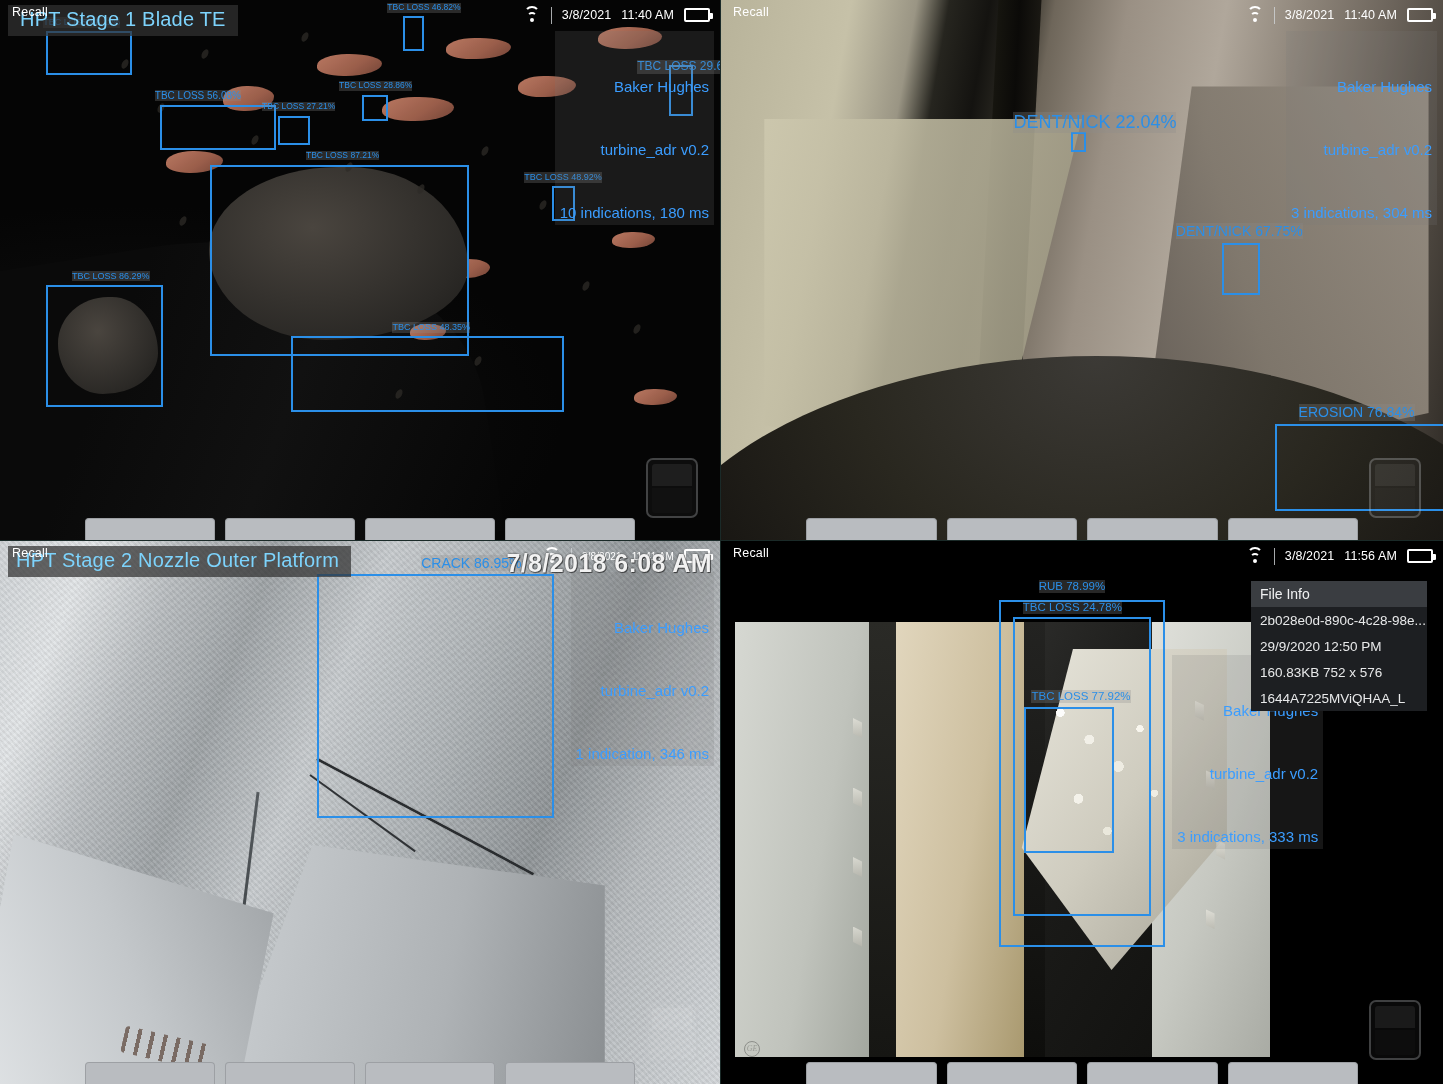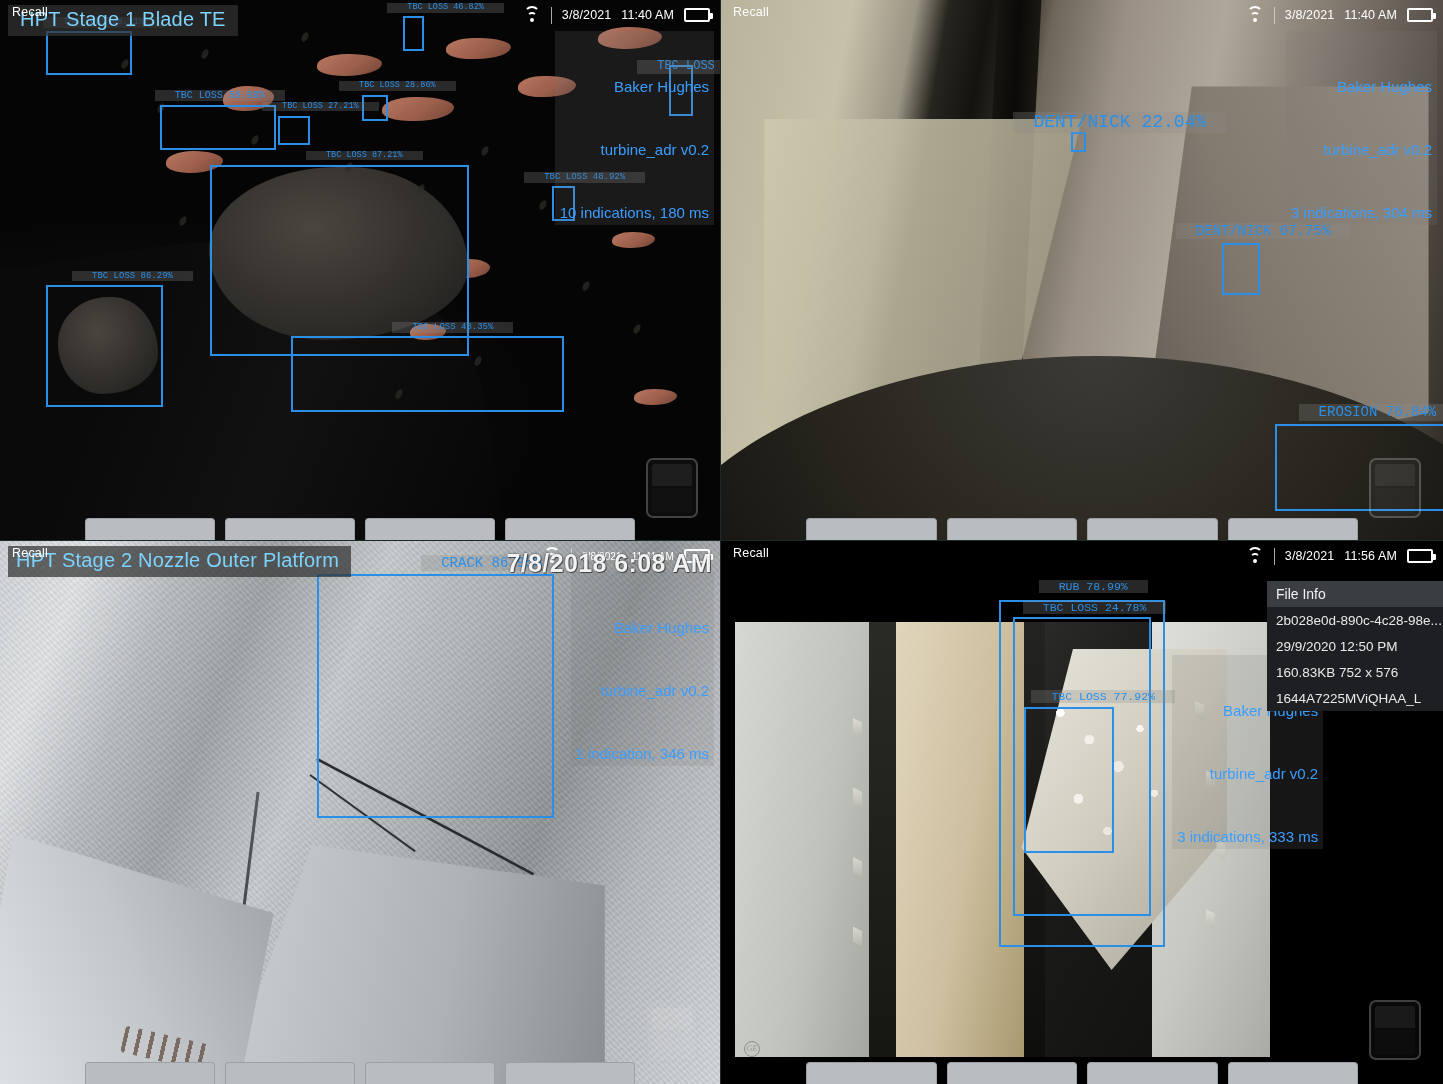--- a/index.html
+++ b/index.html
@@ -260,21 +260,21 @@
 
   
   .det-box {
     position: absolute; z-index: 30;
     border: 2px solid #2b8fe8; pointer-events: auto;
   }
   .det-label {
     position: absolute; z-index: 31;
     color: #2b8fe8; white-space: nowrap;
     background: rgba(140,140,140,.28);
-    padding: 0 20px; line-height: 1.15; font-family: Liberation Mono, monospace;
+    padding: 0 0; line-height: 1.15;
   }
 
   
   .fileinfo {
     position: absolute; z-index: 43;
     background: #1d1f22;
     color: #e8e9ea; width: 176px;
   }
   .fileinfo .fi-head {
     background: #3a3d41; padding: 5px 9px;
@@ -577,21 +577,21 @@
 
     <div class="det-box" style="left:38.5%;top:10.8%;width:23%;height:64%;"></div>
     <div class="det-label" style="left:44.0%;top:7.2%;font-size:11.5px;">RUB 78.99%</div>
 
     <div class="det-box" style="left:40.5%;top:14%;width:19%;height:55%;"></div>
     <div class="det-label" style="left:41.8%;top:11.0%;font-size:11.5px;">TBC LOSS 24.78%</div>
 
     <div class="det-box" style="left:42%;top:30.5%;width:12.5%;height:27%;"></div>
     <div class="det-label" style="left:43.0%;top:27.4%;font-size:11.5px;">TBC LOSS 77.92%</div>
 
-    <div class="fileinfo" style="right:0px;top:40px;">
+    <div class="fileinfo" style="right:16px;top:40px;">
       <div class="fi-head">File Info</div>
       <div class="fi-row">2b028e0d-890c-4c28-98e...</div>
       <div class="fi-row">29/9/2020  12:50 PM</div>
       <div class="fi-row">160.83KB 752 x 576</div>
       <div class="fi-row">1644A7225MViQHAA_L</div>
     </div>
 
     <div class="preview-widget" style="right:22px;bottom:24px;">
       <div class="pv-top"></div>
       <div class="pv-bot"></div>

